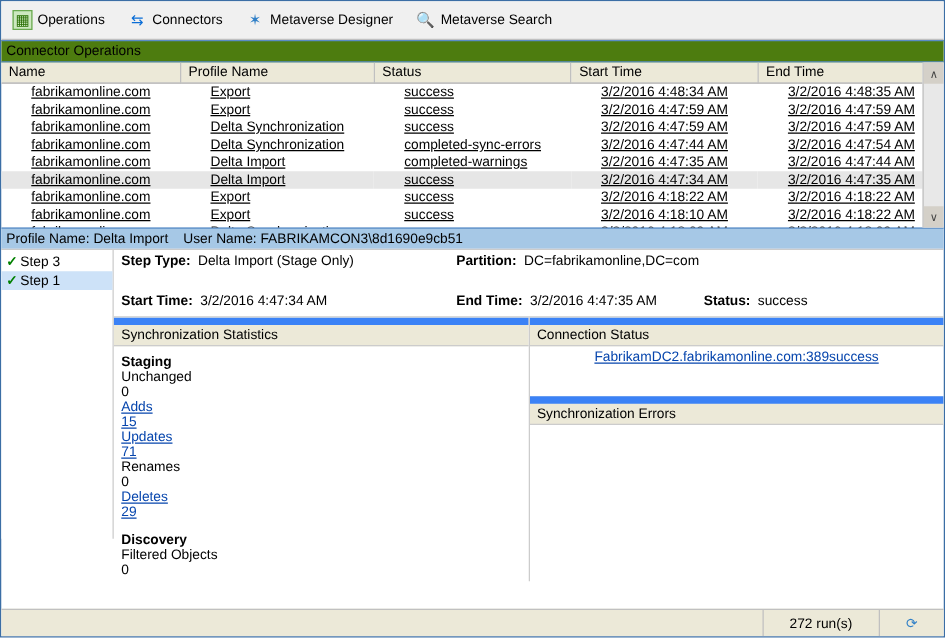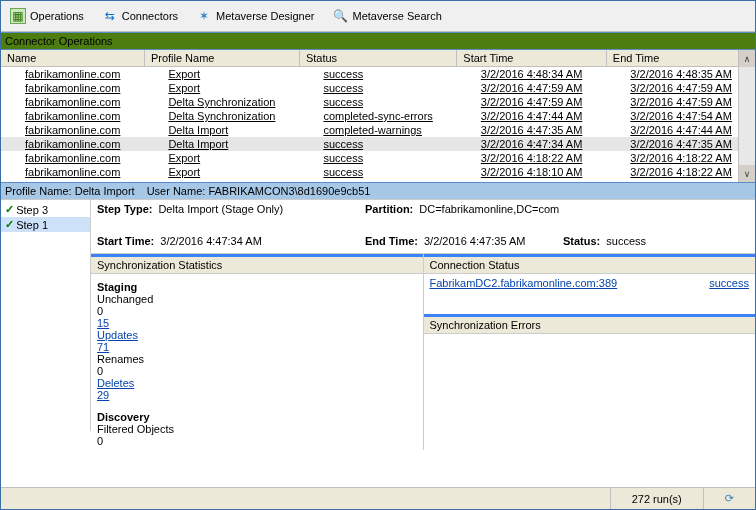--- a/index.html
+++ b/index.html
@@ -76,21 +76,21 @@
     padding: 3px 6px 6px 6px;
     border-bottom: 1px solid #ccc;
   }
   .info-pair { display: flex; gap: 6px; align-items: baseline; }
   .info-pair b { font-weight: bold; }
   .panels { flex: 1; display: flex; }
   .panel { flex: 1; display: flex; flex-direction: column; overflow: hidden; }
   .panel + .panel { border-left: 1px solid #ccc; }
   .phead {
     background: #ece9d8; padding: 2px 6px; border-bottom: 1px solid #ccc;
-    border-top: 3px solid #3b82f6; font-size: 11px;
+    border-top: 6px solid #3b82f6; font-size: 11px;
   }
   .pbody { flex: 1; padding: 3px 6px; overflow: auto; }
   .stat-grp { font-weight: bold; margin-top: 4px; }
   .stat-row { display: flex; flex-direction: column; }
   .stat-row .k { width: 130px; }
   .statusbar {
     position: absolute; bottom: 0; left: 0; right: 0; height: 22px;
     background: #ece9d8; border-top: 1px solid #c0c0c0;
     display: flex; align-items: center;
   }
@@ -262,20 +262,21 @@
     <div class="panels">
       <div class="panel">
         <div class="phead">Synchronization Statistics</div>
         <div class="pbody">
           <div class="stat-grp">Staging</div>
           <div class="stat-row">
               <span class="k">Unchanged</span>
               <span>0</span>
             </div>
           <div class="stat-row">
+              <span class="k link">Adds</span>
               <span class="link">15</span>
             </div>
           <div class="stat-row">
               <span class="k link">Updates</span>
               <span class="link">71</span>
             </div>
           <div class="stat-row">
               <span class="k">Renames</span>
               <span>0</span>
             </div>
@@ -286,21 +287,21 @@
           <div class="stat-grp" style="margin-top:10px">Discovery</div>
           <div class="stat-row">
               <span class="k">Filtered Objects</span>
               <span>0</span>
             </div>
         </div>
       </div>
       <div class="panel">
         <div class="phead">Connection Status</div>
         <div class="pbody" style="flex:0 0 40px">
-          <div style="display:flex;justify-content:space-between">
+          <div style="display:flex;justify-content:center">
             <span class="link">FabrikamDC2.fabrikamonline.com:389</span>
             <span class="link">success</span>
           </div>
         </div>
         <div class="phead">Synchronization Errors</div>
         <div class="pbody"></div>
       </div>
     </div>
   </div>
 </div>

